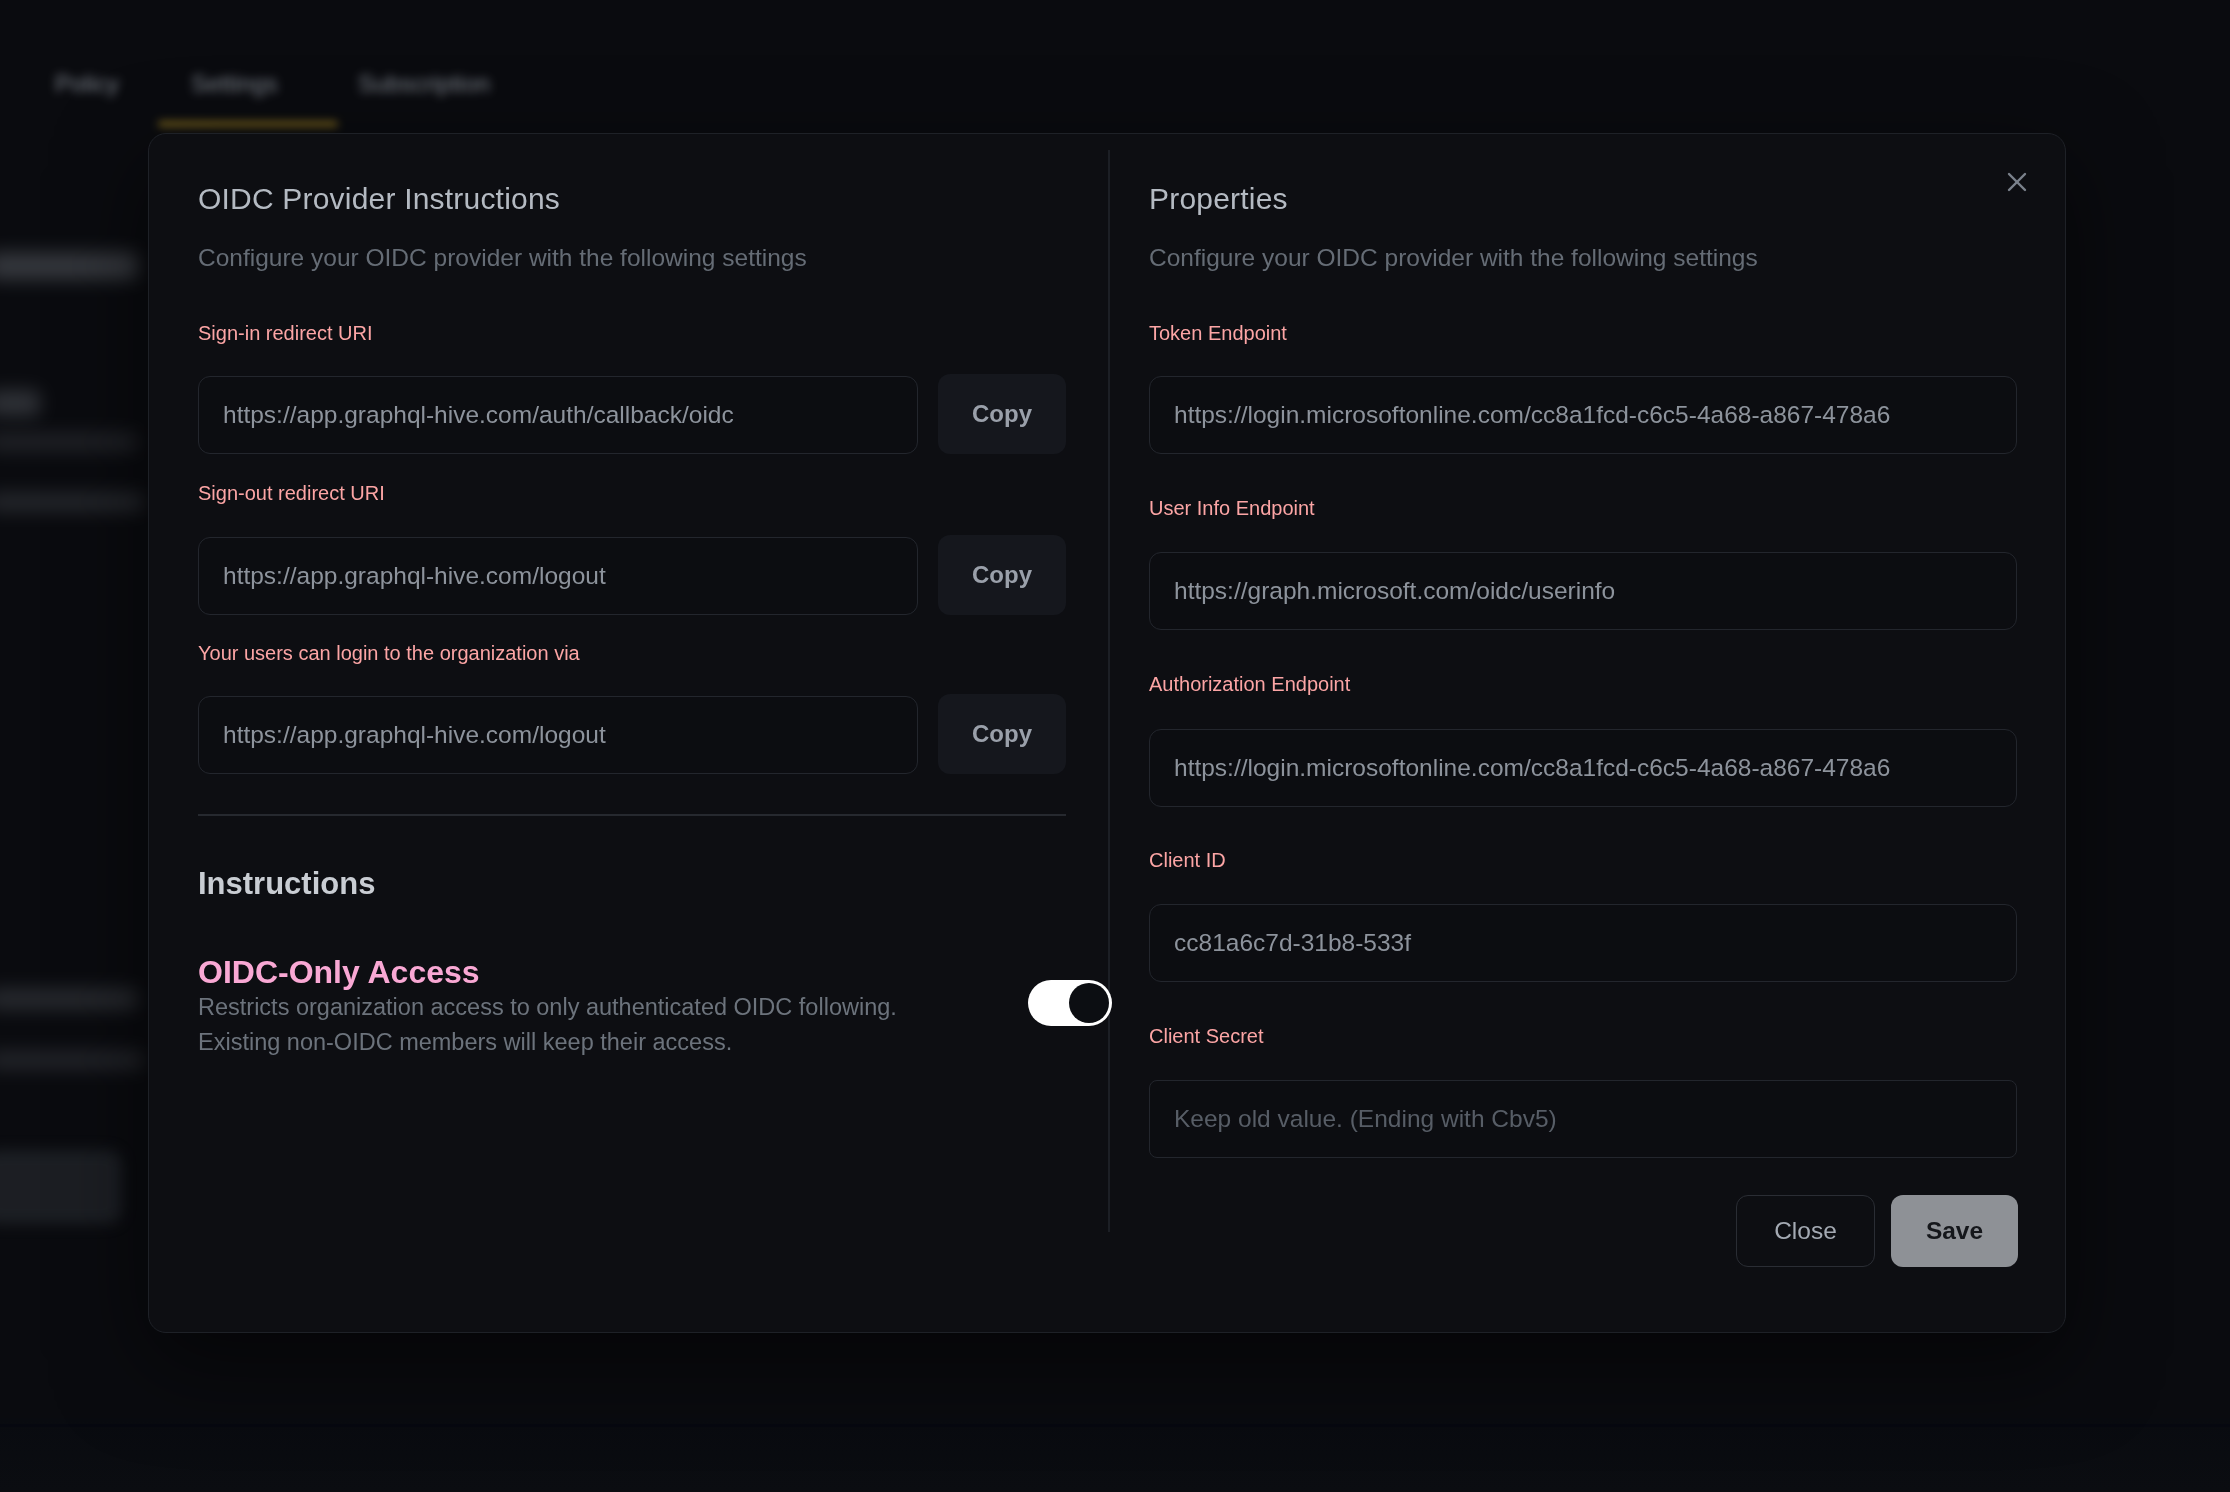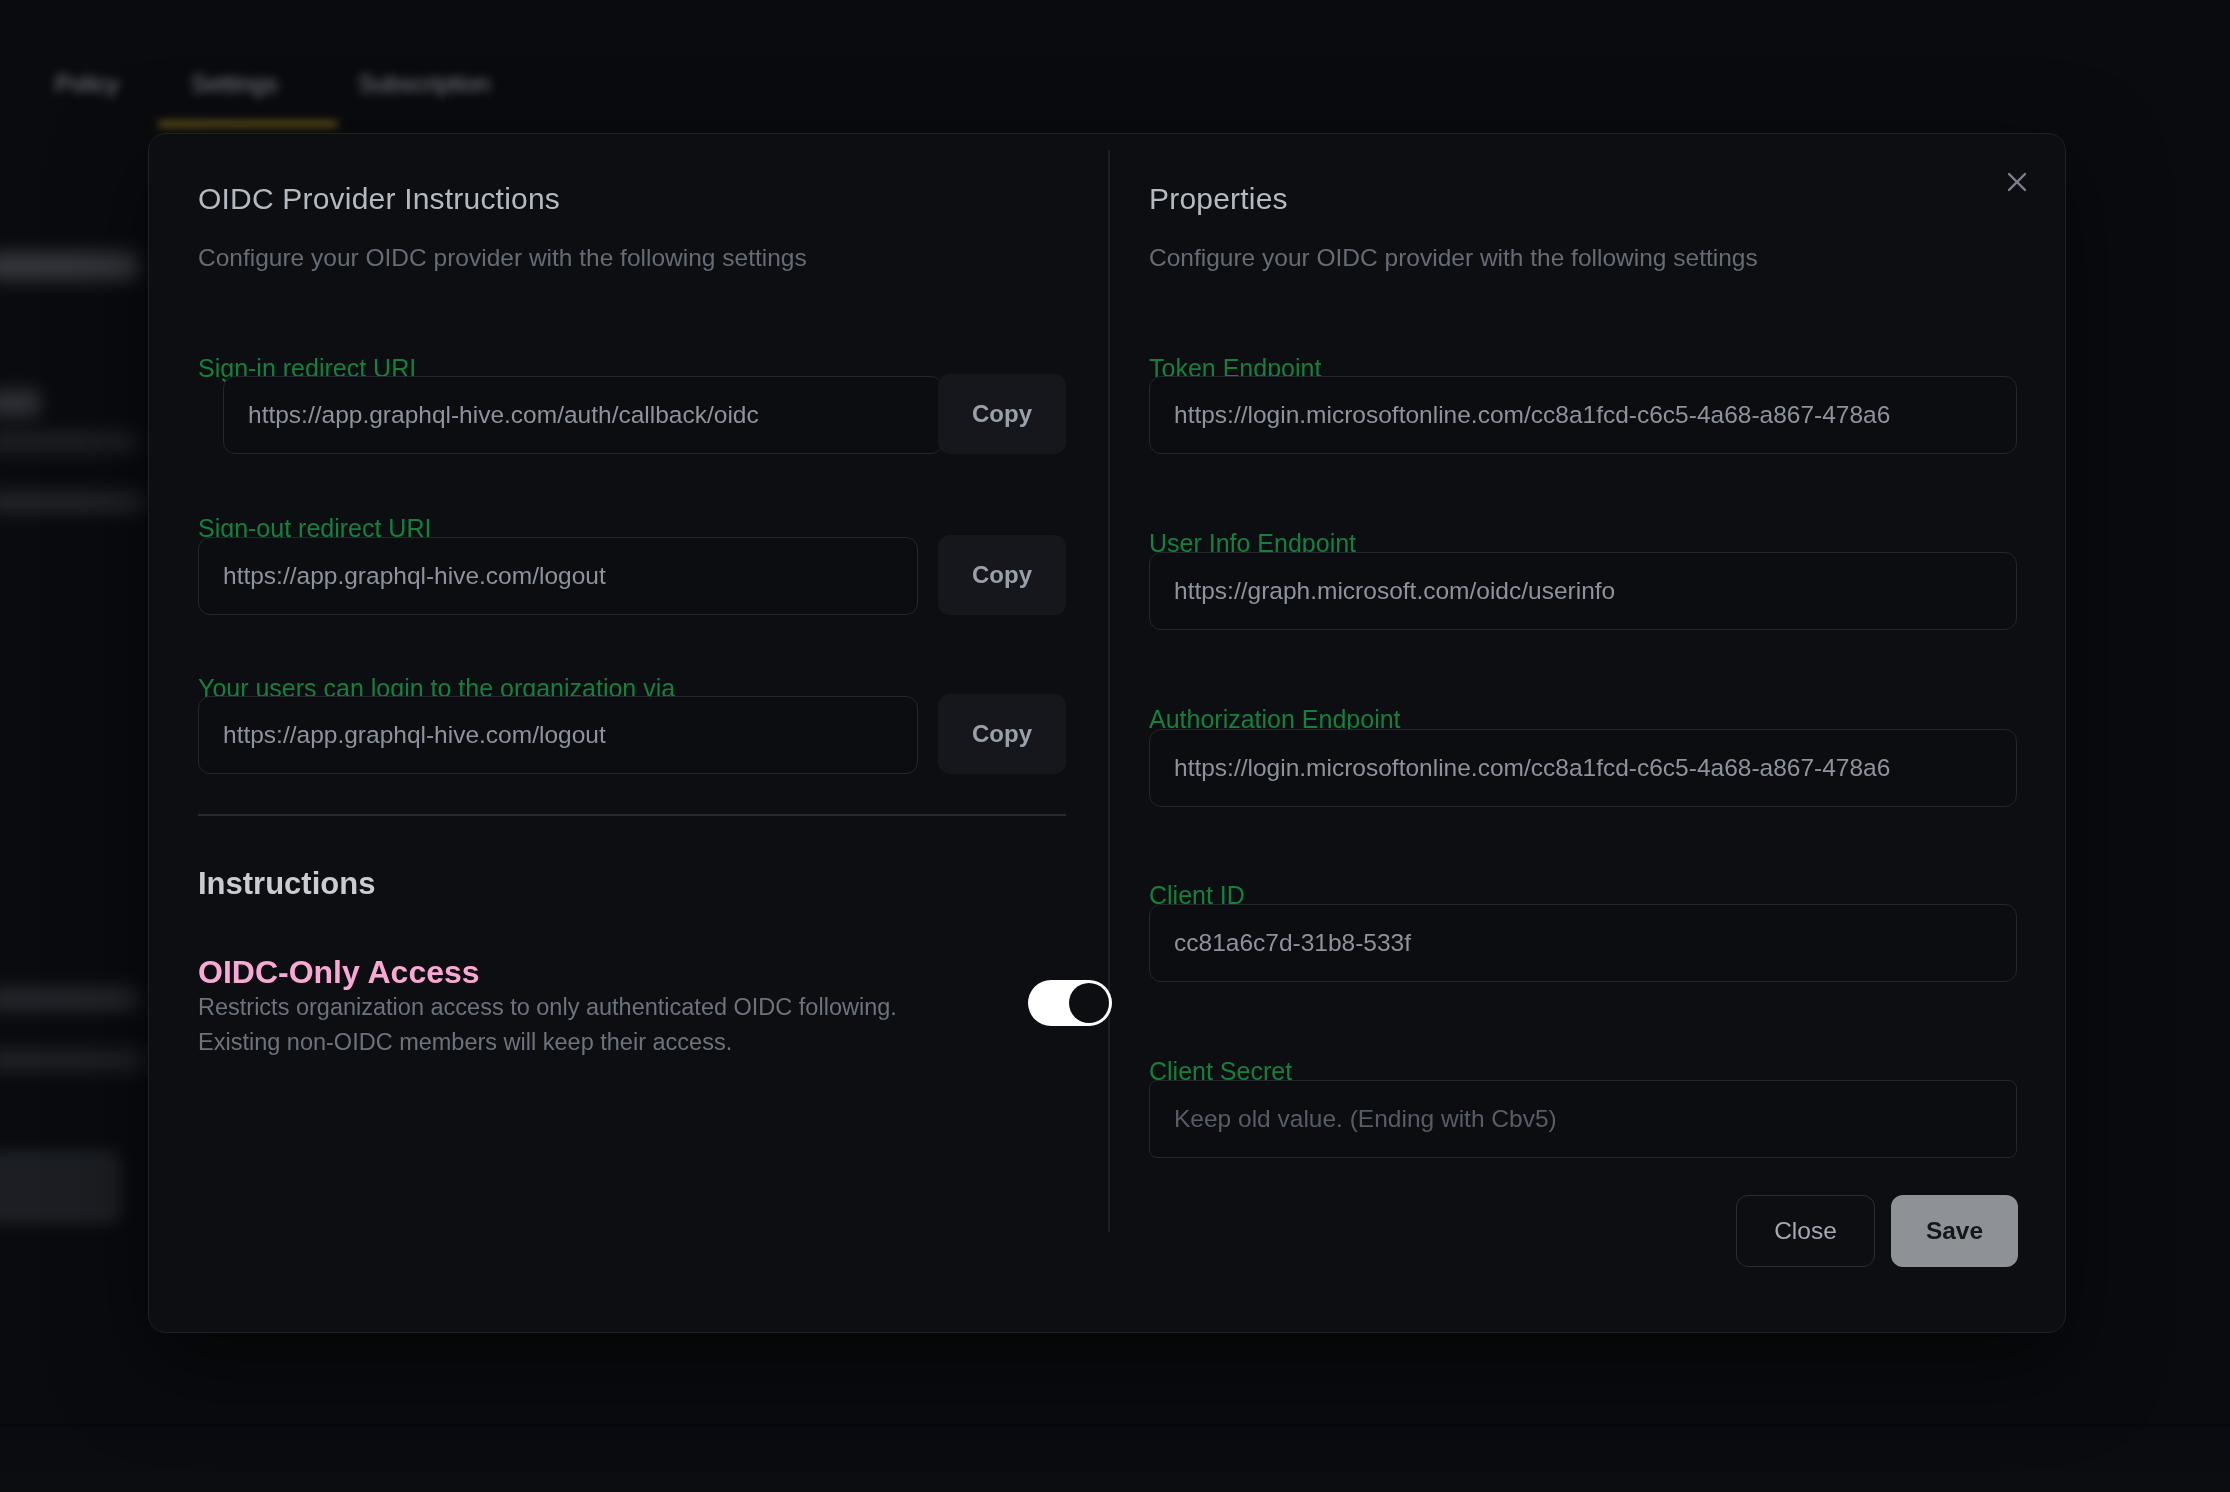--- a/index.html
+++ b/index.html
@@ -46,21 +46,21 @@
   .col-right{left:1000px;width:868px;}
 
   .sec-title{
     position:absolute;left:0;font-size:30px;font-weight:500;color:#b4bac2;
     letter-spacing:.2px;white-space:nowrap;text-align:right;
   }
   .sec-subtitle{
     position:absolute;left:0;font-size:24.5px;font-weight:400;color:#656c75;white-space:nowrap;
   }
   .field-label{
-    position:absolute;left:0;font-size:25px;font-weight:500;color:#15803d;white-space:nowrap;margin-top:32px;
+    position:absolute;left:0;font-size:20px;font-weight:500;color:#fca5a5;white-space:nowrap;
   }
   .text-input{
     position:absolute;left:0;height:78px;box-sizing:border-box;
     background:#0c0d11;border:1.5px solid #23262d;border-radius:12px;
     color:#8d939c;font-size:24.5px;padding:0 24px;outline:none;
     font-family:"Liberation Sans","DejaVu Sans",sans-serif;
   }
   .text-input::placeholder{color:#575d66;opacity:1;}
   .w-left{width:720px;}
   .w-right{width:868px;}
@@ -129,21 +129,21 @@
       </svg>
     </button>
 
     <div class="v-divider"></div>
 
     <div class="col col-left">
       <h2 class="sec-title" style="top:48px;margin:0">OIDC Provider Instructions</h2>
       <div class="sec-subtitle" style="top:110px">Configure your OIDC provider with the following settings</div>
 
       <div class="field-label" style="top:188px">Sign-in redirect URI</div>
-      <input class="text-input w-left" style="top: 242px; margin-left: 25px;" readonly="" value="https://app.graphql-hive.com/auth/callback/oidc">
+      <input class="text-input w-left" style="top: 242px;" readonly="" value="https://app.graphql-hive.com/auth/callback/oidc">
       <button class="copy-btn" style="top:240px">Copy</button>
 
       <div class="field-label" style="top:348px">Sign-out redirect URI</div>
       <input class="text-input w-left" style="top: 403px;" readonly="" value="https://app.graphql-hive.com/logout">
       <button class="copy-btn" style="top:401px">Copy</button>
 
       <div class="field-label" style="top:508px">Your users can login to the organization via</div>
       <input class="text-input w-left" style="top: 562px;" readonly="" value="https://app.graphql-hive.com/logout">
       <button class="copy-btn" style="top:560px">Copy</button>
 

